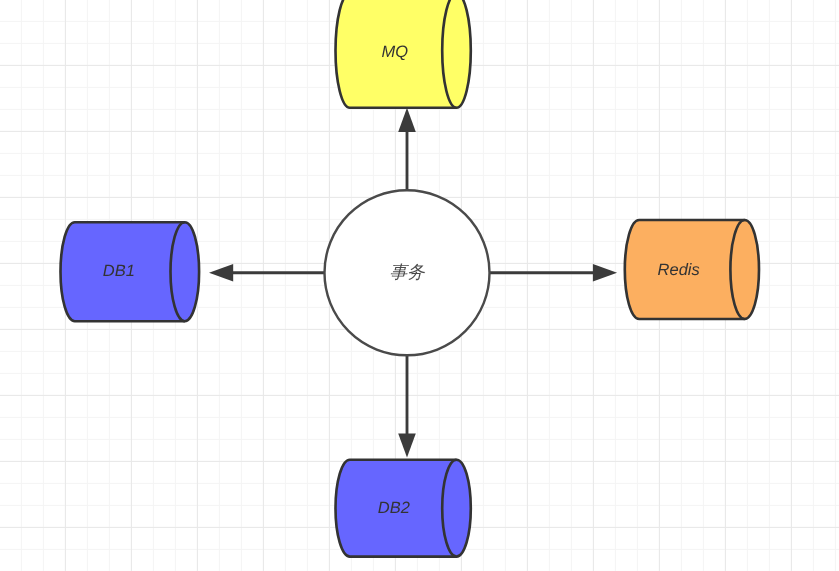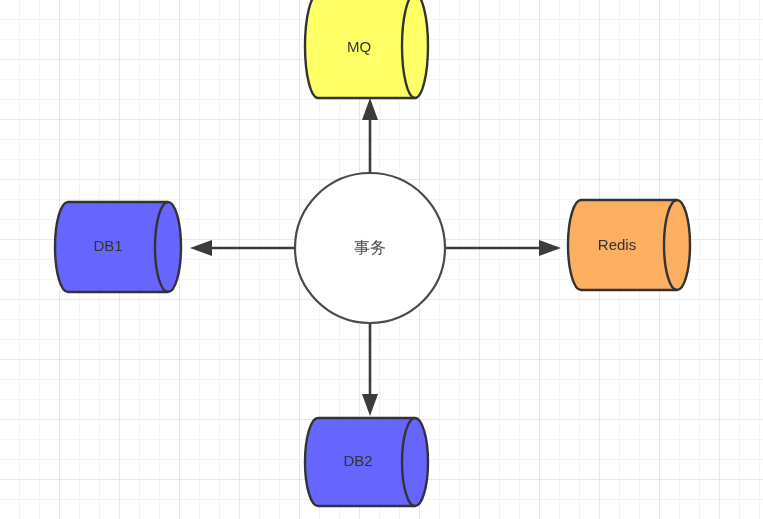--- a/index.html
+++ b/index.html
@@ -20,20 +20,21 @@
       linear-gradient(to right, #e8e8e8 1px, transparent 1px),
       linear-gradient(to bottom, #e8e8e8 1px, transparent 1px),
       linear-gradient(to right, #f4f4f4 1px, transparent 1px),
       linear-gradient(to bottom, #f4f4f4 1px, transparent 1px);
     background-size:
       60px 60px,
       60px 60px,
       20px 20px,
       20px 20px;
     background-position: -1px -1px, -1px -1px, -1px -1px, -1px -1px;
+    font-style: italic;
   }
   #diagram-svg {
     position: absolute;
     left: 0;
     top: 0;
     width: 763px;
     height: 519px;
   }
   .node-label {
     font-family: "Liberation Sans", "DejaVu Sans", sans-serif;

